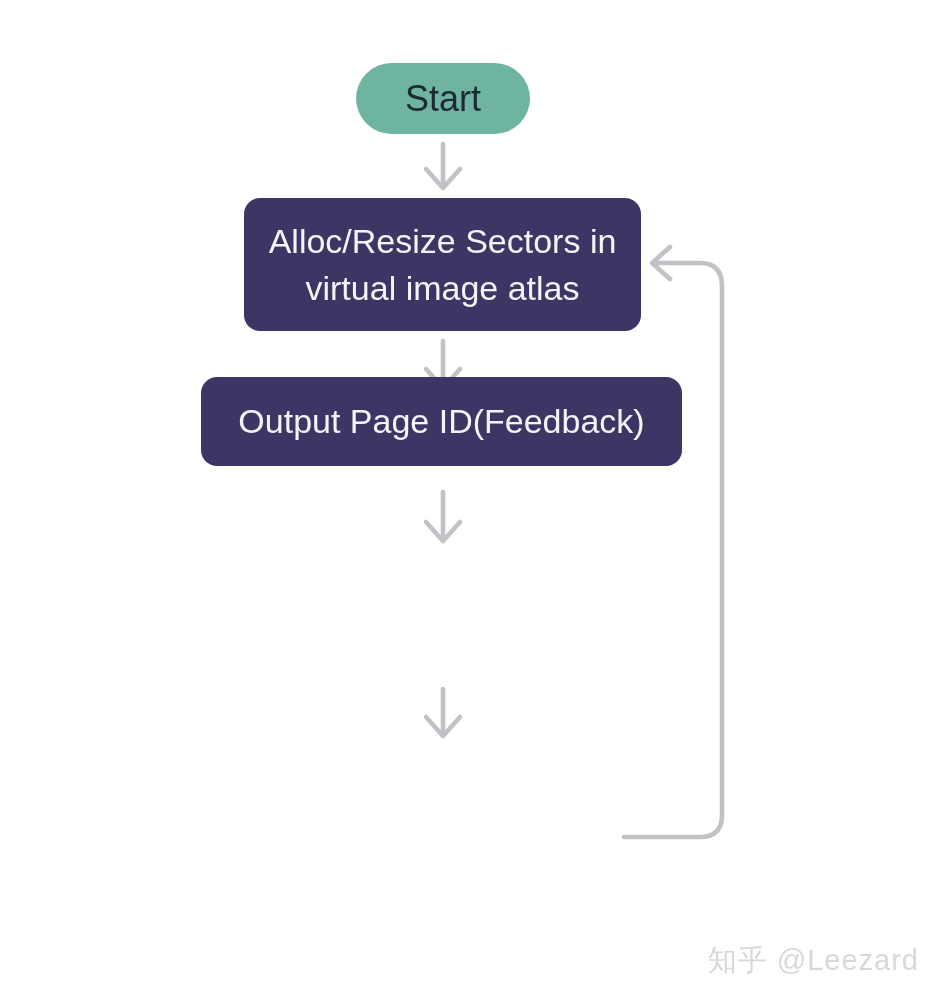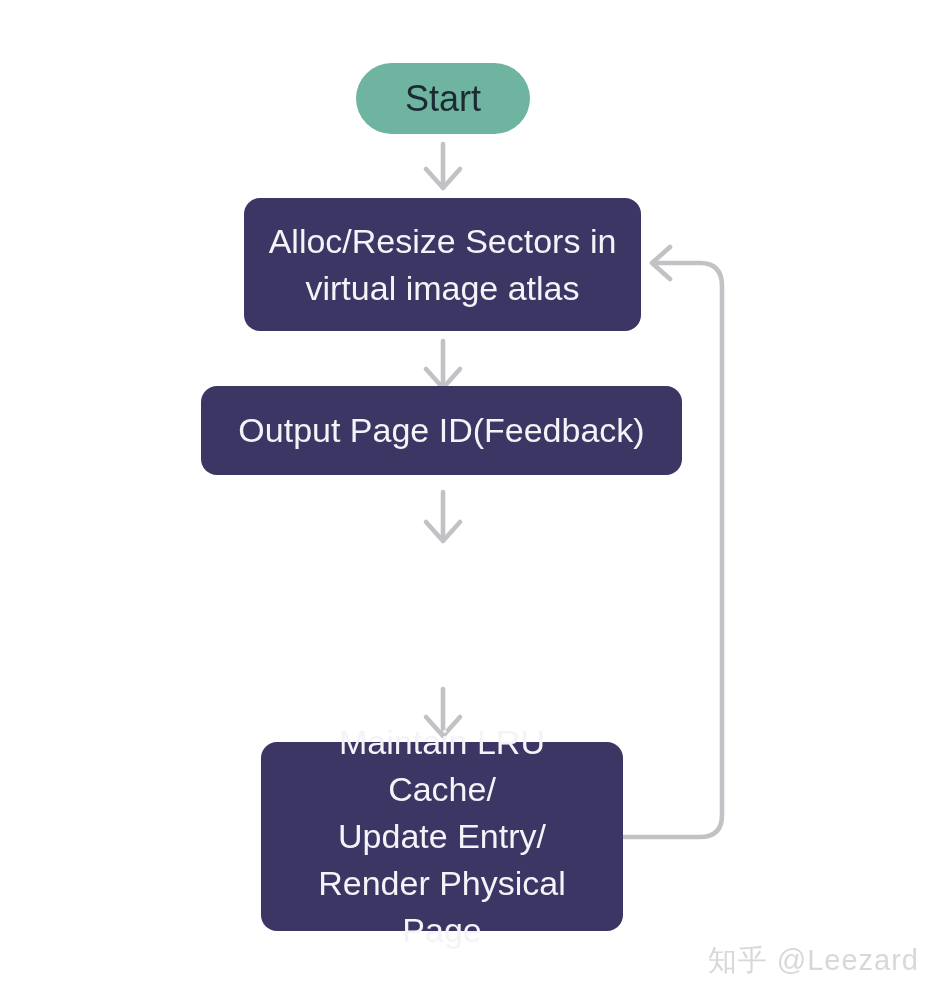--- a/index.html
+++ b/index.html
@@ -40,21 +40,21 @@
     padding: 0 22px;
   }
   .terminator {
     background: #6fb4a1;
     color: #1c2a33;
     border-radius: 36px;
     font-size: 36px;
   }
   .node-start    { left: 356px; top: 63px;  width: 174px; height: 71px;  }
   .node-alloc    { left: 244px; top: 198px; width: 397px; height: 133px; }
-  .node-output   { left: 201px; top: 386px; width: 481px; height: 89px;  }
+  .node-output   { left: 201px; top: 377px; width: 481px; height: 89px;  }
   .node-readback { left: 252px; top: 548px; width: 382px; height: 132px; }
   .node-maintain { left: 261px; top: 742px; width: 362px; height: 189px; }
   .watermark {
     position: absolute;
     right: 16px;
     top: 941px;
     font-size: 29px;
     color: #d8d8d8;
     letter-spacing: 1px;
     margin-left: 20px;
@@ -94,19 +94,16 @@
   </svg>
 
   <div class="node terminator node-start">Start</div>
 
   <div class="node process node-alloc">Alloc/Resize Sectors in
 virtual image atlas</div>
 
   <div class="node process node-output">Output Page ID(Feedback)</div>
 
 
-  <div class="node process node-maintain">Maintain LRU Cache/
-Update Entry/
-Render Physical Page</div>
 
   <div class="watermark">知乎 @Leezard</div>
 
 </div>
 
 </body></html>

